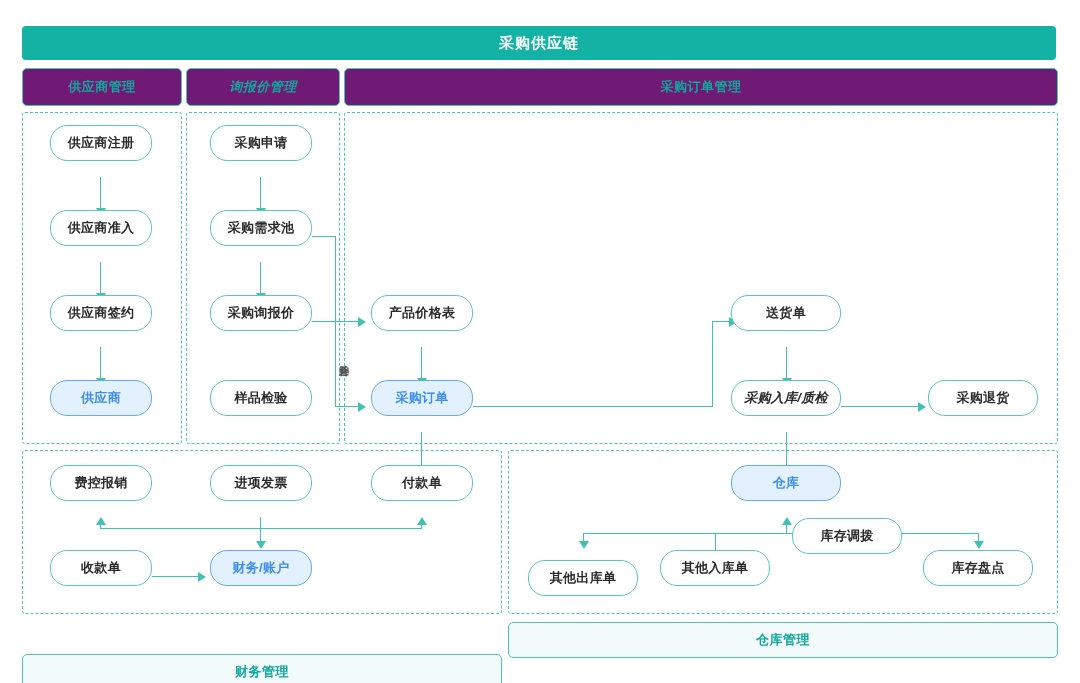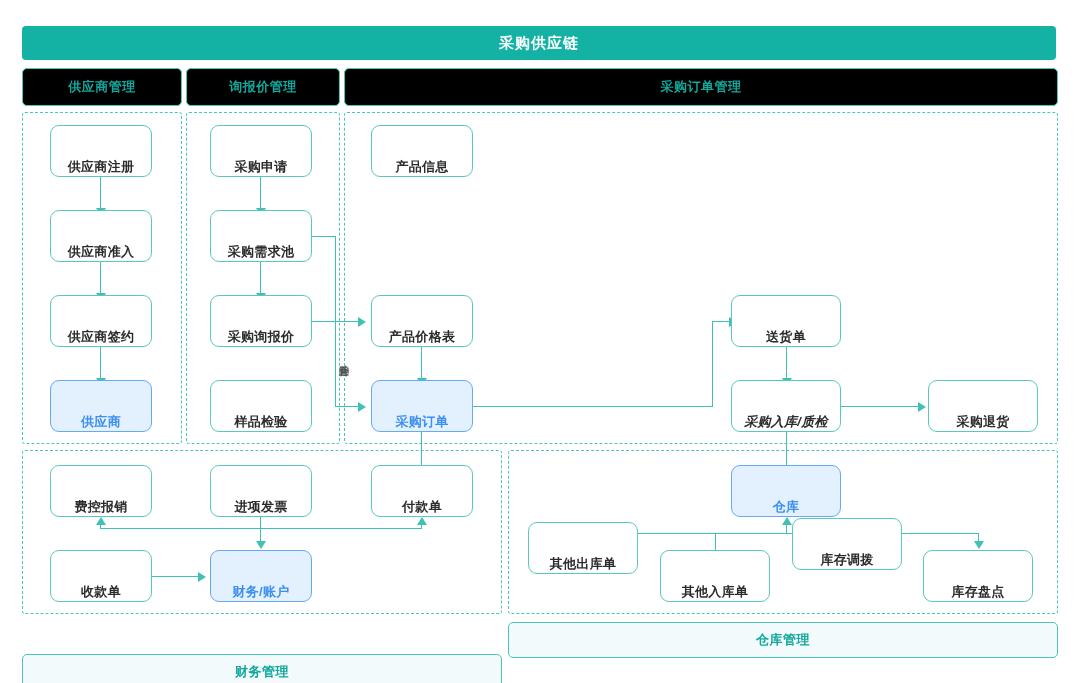--- a/index.html
+++ b/index.html
@@ -13,37 +13,37 @@
   
   .title-bar{
     position:absolute;left:22px;top:26px;width:1034px;height:34px;
     background:#13b2a4;border-radius:4px;
     display:flex;align-items:center;justify-content:center;
   }
   .title-bar span{color:#ffffff;font-size:15px;font-weight:bold;letter-spacing:1px;}
 
   
   .tab{
-    position:absolute;height:36px;background:#000000;
+    position:absolute;height:36px;background:#701a75;
     border:1px solid #4cc6bb;border-radius:5px;
     display:flex;align-items:center;justify-content:center;
   }
   .tab span{color:#11a79b;font-size:13px;font-weight:bold;letter-spacing:.5px;}
 
   
   .region{
     position:absolute;border:1.4px dashed #4cc6bb;border-radius:3px;
     background:transparent;
   }
 
   
   .node{
-    position:absolute;width:102px;height:52px;
-    border:1.3px solid #59c9bd;border-radius:9px;background:#ffffff;
-    display:flex;align-items:flex-end;justify-content:center;
+    position:absolute;width:102px;height:36px;
+    border:1.3px solid #59c9bd;border-radius:17px;background:#ffffff;
+    display:flex;align-items:center;justify-content:center;
     box-sizing:border-box;
   }
   .node span{
     font-size:13px;color:#2b2b2b;font-weight:bold;
     letter-spacing:.3px;white-space:nowrap;
   }
   .node.hl{border-color:#66aaf4;background:#e3f1fe;}
   .node.hl span{color:#3c8ef0;}
   .node.w110{width:110px;}
 
@@ -94,21 +94,21 @@
 
 <div id="canvas">
 
   <div class="title-bar">
     <span>采购供应链</span>
   </div>
 
   <div class="tab" style="left:22px;top:68px;width:158px;">
     <span>供应商管理</span>
   </div>
-  <div class="tab" style="left:186px;top:68px;width:152px;">
+  <div class="tab" style="left:186px;top:68px;width:152px;font-style:italic;">
     <span>询报价管理</span>
   </div>
   <div class="tab" style="left:344px;top:68px;width:712px;">
     <span>采购订单管理</span>
   </div>
 
   <div class="region" style="left:22px;top:112px;width:158px;height:330px;"></div>
   <div class="region" style="left:186px;top:112px;width:152px;height:330px;"></div>
   <div class="region" style="left:344px;top:112px;width:712px;height:330px;"></div>
 
@@ -159,23 +159,20 @@
 
   <div class="ln lnh" style="left:312px;top:236px;width:24px;"></div>
   <div class="ln lnv" style="left:335px;top:236px;height:170px;"></div>
   <div class="ln lnh" style="left:335px;top:406px;width:24px;"></div>
   <div class="arw arw-r" style="left:358px;top:402px;"></div>
   <div class="edge-label" style="left:338px;top:357px;">合并采购</div>
 
   <div class="ln lnh" style="left:312px;top:321px;width:47px;"></div>
   <div class="arw arw-r" style="left:358px;top:317px;"></div>
 
-  <div class="node" style="left:371px;top:125px;">
-    <span>产品信息</span>
-  </div>
 
   <div class="node" style="left:371px;top:295px;">
     <span>产品价格表</span>
   </div>
   <div class="ln lnv" style="left:421px;top:347px;height:33px;"></div>
   <div class="arw arw-d" style="left:417px;top:378px;"></div>
 
   <div class="node hl" style="left:371px;top:380px;">
     <span>采购订单</span>
   </div>
@@ -249,21 +246,21 @@
   <div class="arw arw-d" style="left:579px;top:541px;"></div>
 
   <div class="ln lnv" style="left:715px;top:533px;height:17px;"></div>
 
   <div class="ln lnv" style="left:847px;top:533px;height:10px;"></div>
   <div class="arw arw-d" style="left:843px;top:541px;"></div>
 
   <div class="ln lnv" style="left:978px;top:533px;height:10px;"></div>
   <div class="arw arw-d" style="left:974px;top:541px;"></div>
 
-  <div class="node w110" style="left:528px;top:522px;">
+  <div class="node w110" style="left:528px;top:560px;">
     <span>其他出库单</span>
   </div>
   <div class="node w110" style="left:660px;top:550px;">
     <span>其他入库单</span>
   </div>
   <div class="node w110" style="left:792px;top:518px;">
     <span>库存调拨</span>
   </div>
   <div class="node w110" style="left:923px;top:550px;">
     <span>库存盘点</span>

